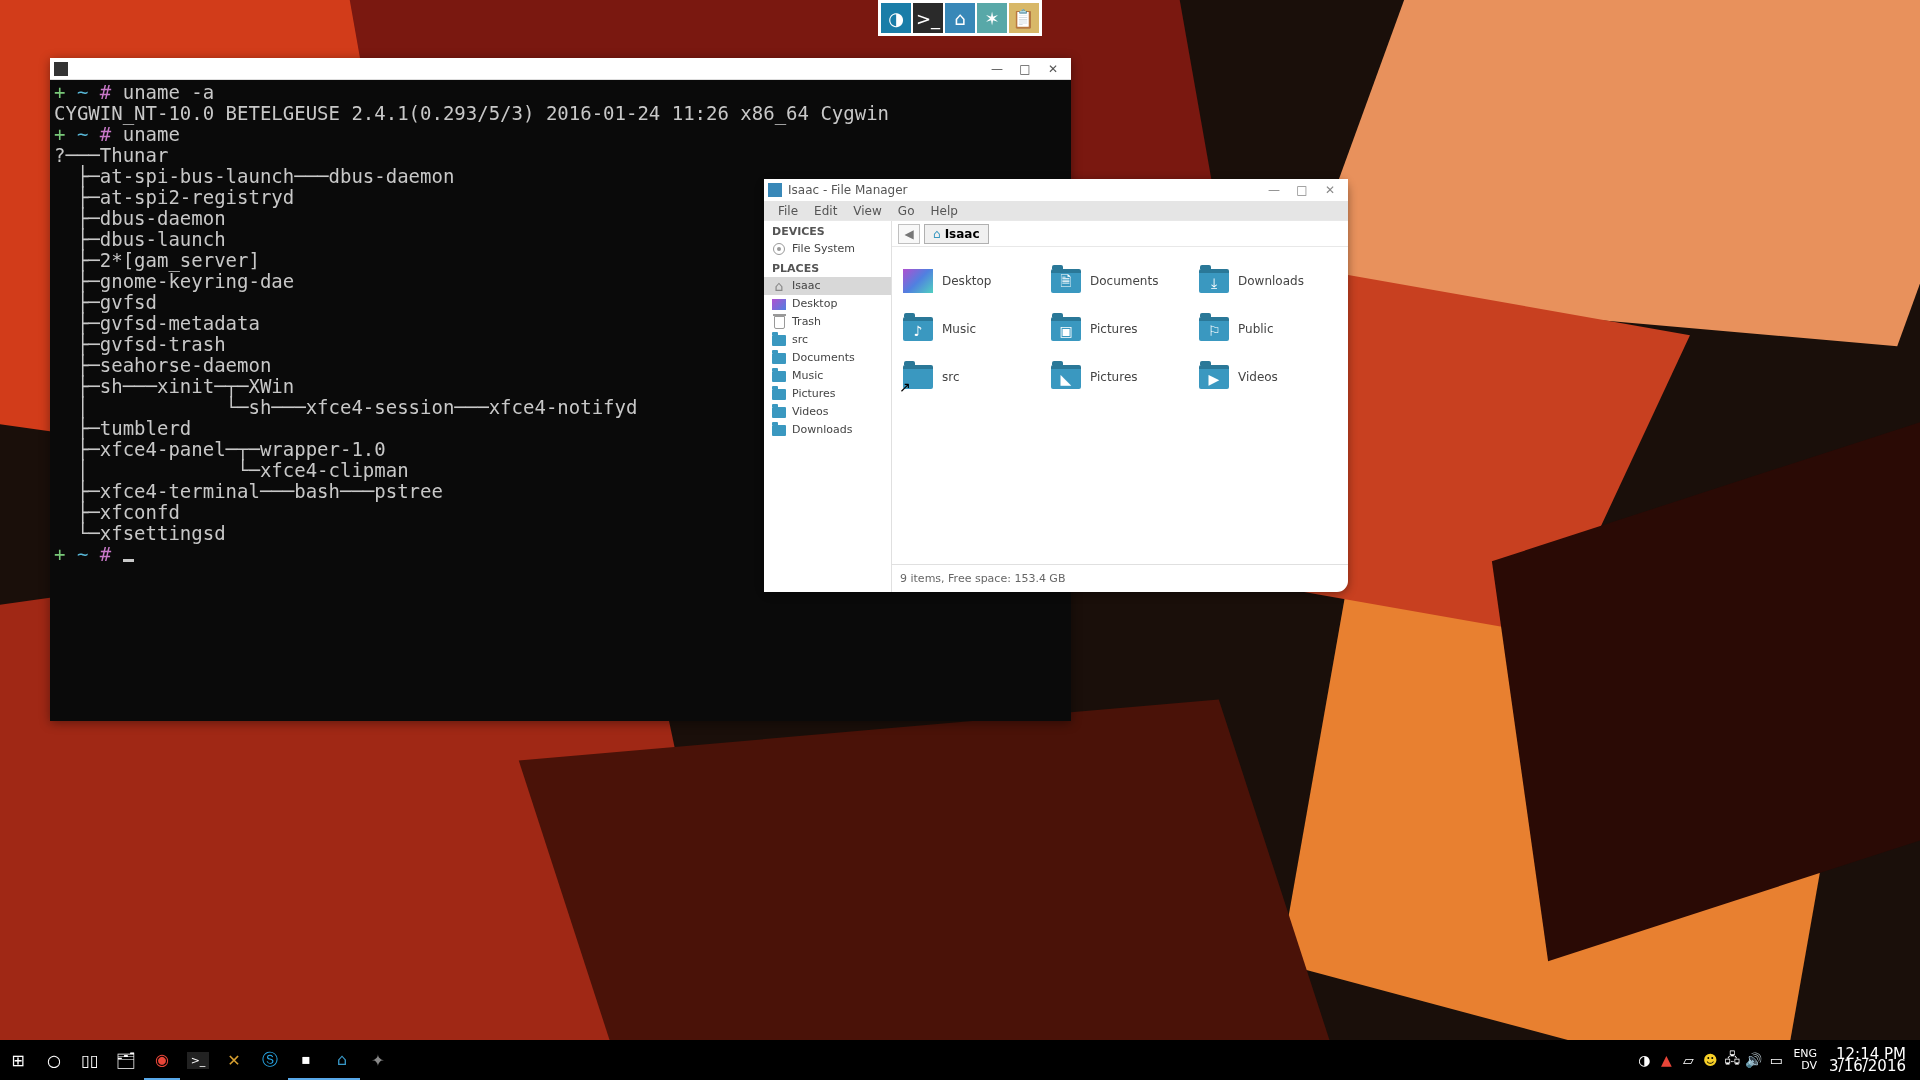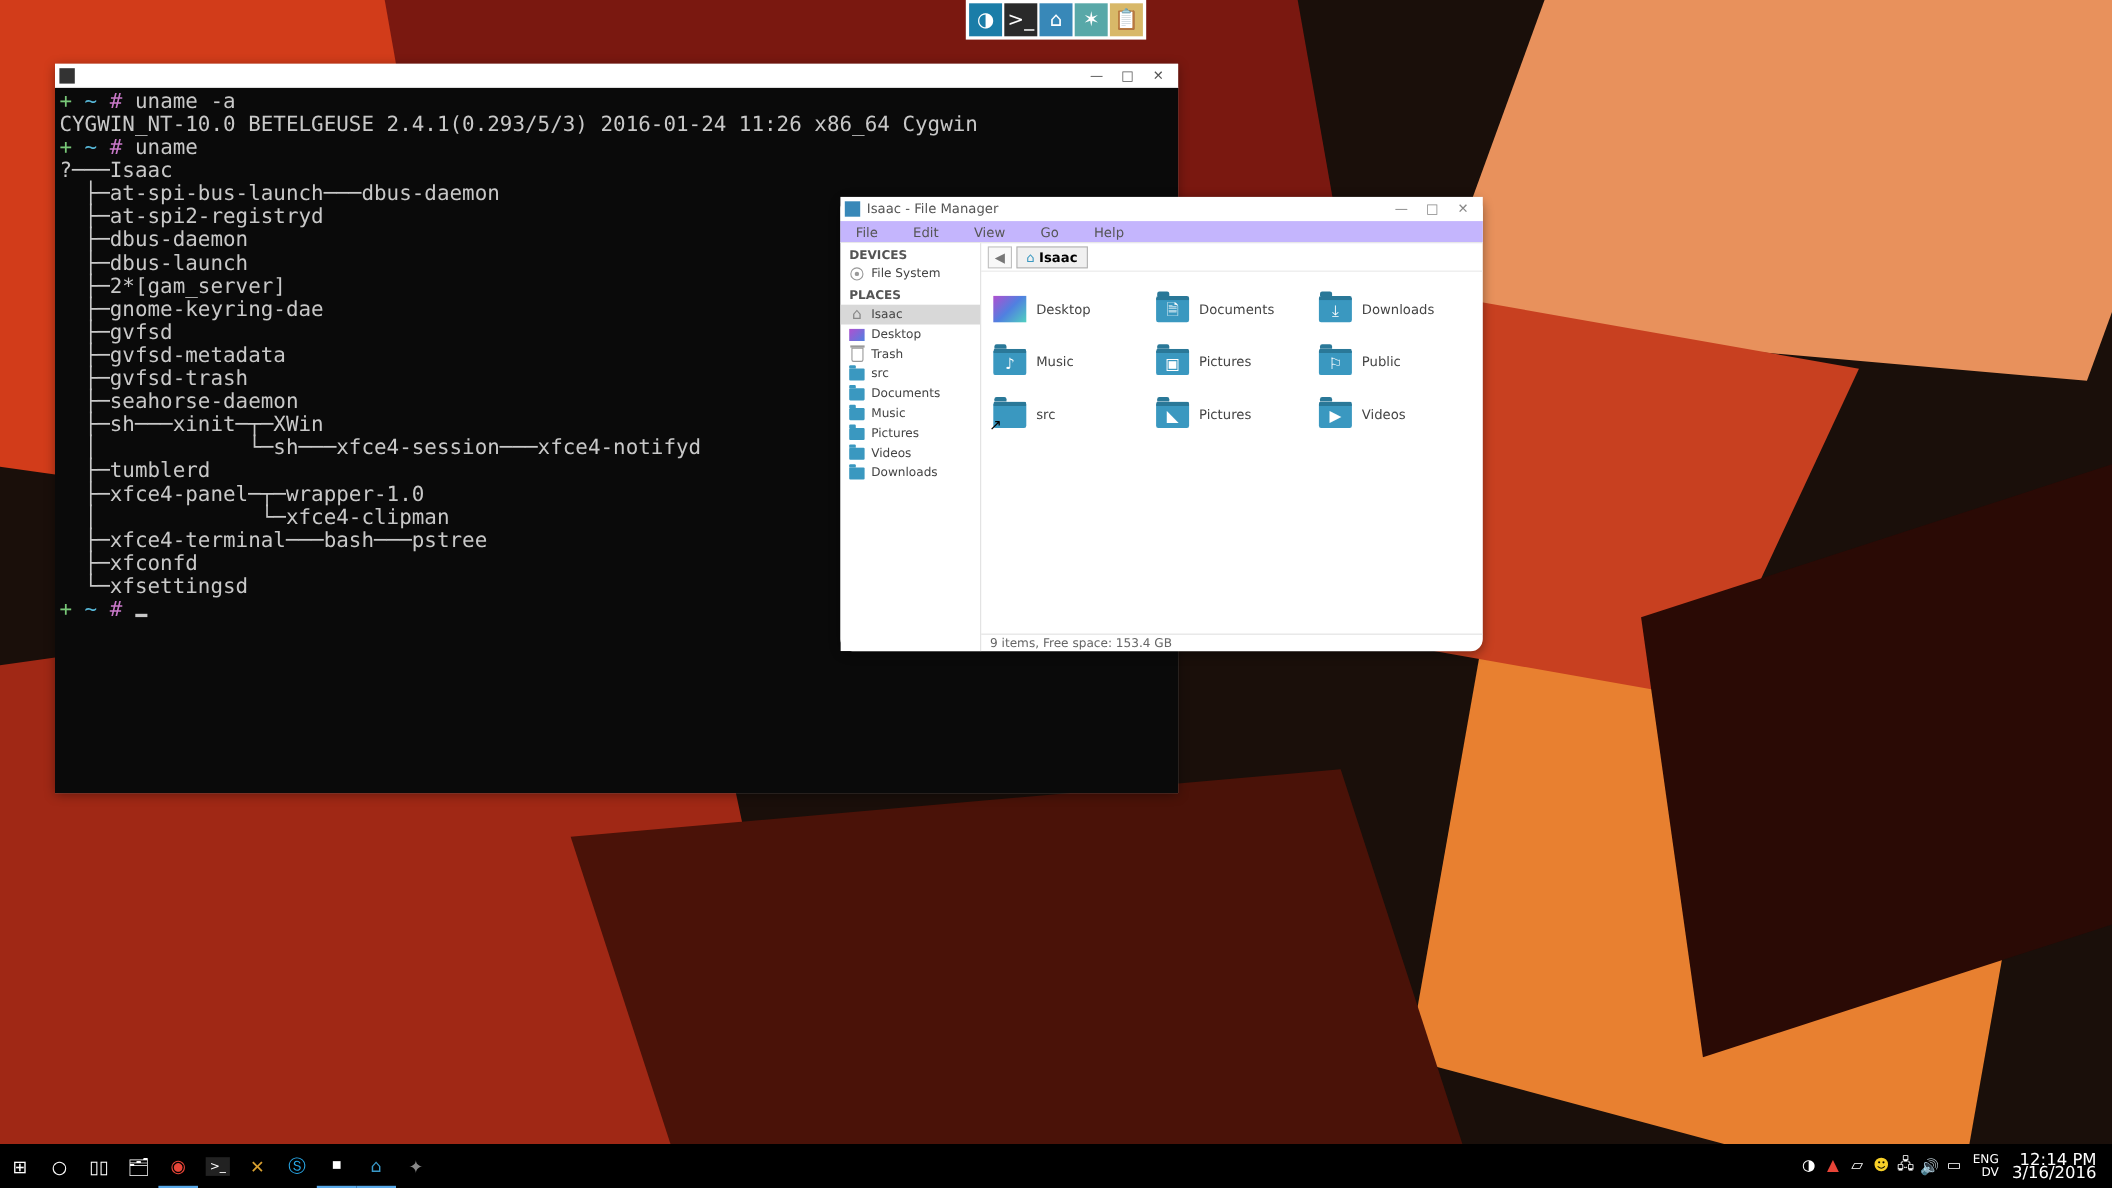--- a/index.html
+++ b/index.html
@@ -68,22 +68,22 @@
   border-radius:11px;
 }
 .fm-titlebar {
   height:22px; background:#fff; display:flex; align-items:center;
   padding:0 4px;
 }
 .fm-titlebar .fm-icon { width:14px; height:14px; background:#3888b8; margin-right:6px; }
 .fm-titlebar .fm-title { flex:1; font-size:12px; color:#555; }
 .fm-titlebar .t-btn { width:28px; height:20px; display:flex; align-items:center; justify-content:center; font-size:12px; color:#888; }
 .fm-menubar {
-  height:20px; background:#c4b5fd; display:flex; align-items:center;
-  padding:0 6px; gap:16px; font-size:12px; color:#555;
+  height:20px; background:#e5e5e5; display:flex; align-items:center;
+  padding:0 6px; gap:0; font-size:12px; color:#555;
   border-bottom:1px solid #e8e8e8;
 }
 .fm-menubar .m-item { padding:2px 8px; }
 .fm-body { flex:1; display:flex; overflow:hidden; }
 .fm-sidebar {
   width:128px; background:#fff; border-right:1px solid #e0e0e0;
   font-size:11px; overflow:hidden;
 }
 .fm-sidebar .s-header {
   font-weight:bold; color:#555; padding:4px 8px 2px; font-size:11px;
@@ -115,21 +115,21 @@
   align-content:start;
 }
 .fm-iconview .fv-item {
   display:flex; align-items:center; gap:8px; font-size:12px; color:#444;
   padding-left:4px;
 }
 .fv-icon {
   width:32px; height:32px; display:flex; align-items:center; justify-content:center;
 }
 .fm-status {
-  height:16px; border-top:1px solid #e0e0e0; padding:0 8px;
+  height:28px; border-top:1px solid #e0e0e0; padding:0 8px;
   font-size:11px; color:#666; display:flex; align-items:center;
 }
 
 .folder-glyph {
   width:30px; height:24px; background:#3a98c0; border-radius:2px;
   position:relative; border-top:4px solid #2a7898;
 }
 .folder-glyph::before {
   content:""; position:absolute; top:-8px; left:1px; width:11px; height:4px;
   background:#2a7898; border-radius:2px 2px 0 0;
@@ -193,21 +193,21 @@
   <div class="term-titlebar">
     <div class="t-icon"></div>
     <div class="t-title"></div>
     <div class="t-btn">—</div>
     <div class="t-btn">□</div>
     <div class="t-btn">✕</div>
   </div>
   <div class="terminal-body"><span class="c-green">+</span> <span class="c-cyan">~</span> <span class="c-magenta">#</span> <span>uname -a</span>
 <span>CYGWIN_NT-10.0 BETELGEUSE 2.4.1(0.293/5/3) 2016-01-24 11:26 x86_64 Cygwin</span>
 <span class="c-green">+</span> <span class="c-cyan">~</span> <span class="c-magenta">#</span> <span>uname</span>
-<span>?───Isaac</span>
+<span>?───Thunar</span>
 <span>  ├─at-spi-bus-launch───dbus-daemon</span>
 <span>  ├─at-spi2-registryd</span>
 <span>  ├─dbus-daemon</span>
 <span>  ├─dbus-launch</span>
 <span>  ├─2*[gam_server]</span>
 <span>  ├─gnome-keyring-dae</span>
 <span>  ├─gvfsd</span>
 <span>  ├─gvfsd-metadata</span>
 <span>  ├─gvfsd-trash</span>
 <span>  ├─seahorse-daemon</span>

